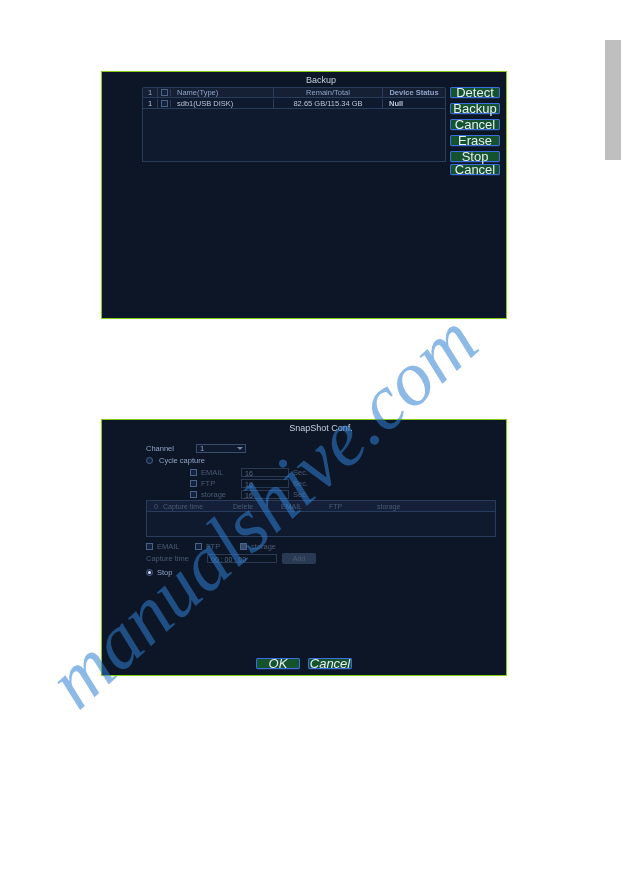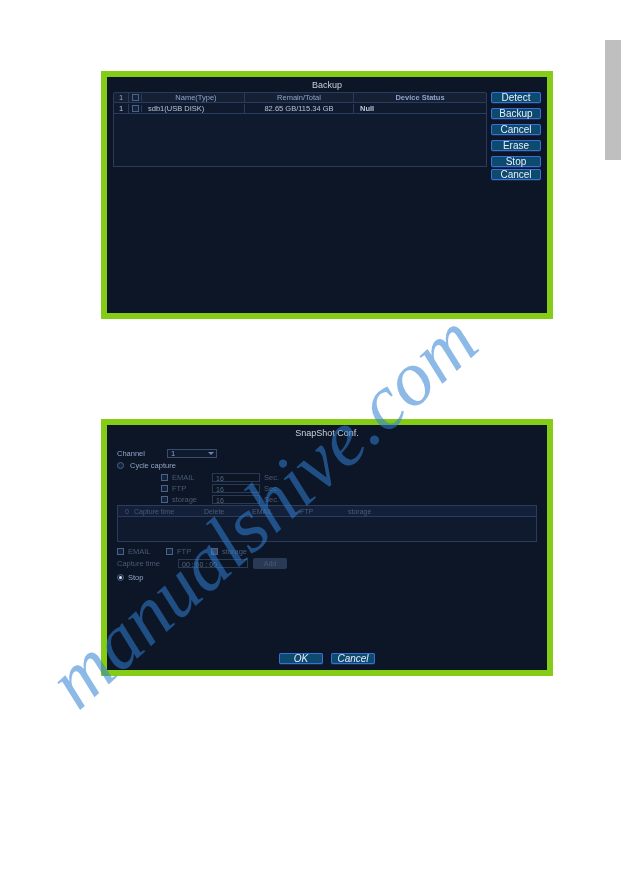--- a/index.html
+++ b/index.html
@@ -21,24 +21,25 @@
     position: absolute;
     right: 8px;
     top: 40px;
     width: 16px;
     height: 120px;
     background: #bfbfbf;
   }
   .panel {
     position: absolute;
     left: 101px;
-    width: 452px;
+    width: 406px;
     background: #0d1626;
-    border: 6px solid #84cc16;
-    box-sizing: border-box;
+    border: 1px solid #84cc16;
+    box-sizing: border-box;
+    padding-left: 34px;
   }
   .panel-top { top: 71px; height: 248px; }
   .panel-bottom { top: 419px; height: 257px; }
   .title-bar {
     text-align: center;
     color: #c8d0de;
     font-size: 9px;
     padding: 3px 0 2px 0;
   }
   
@@ -59,21 +60,21 @@
     align-items: center;
     height: 11px;
     background: #162035;
     border: 1px solid #2a3c5c;
     box-sizing: border-box;
   }
   .thead { border-radius: 2px 2px 0 0; }
   .trow { background: #0f1a2e; color: #b8c4d8; border-top: none; }
   .c-num { width: 14px; text-align: center; border-right: 1px solid #2a3c5c; }
   .c-chk { width: 12px; display:flex; justify-content:center; border-right: 1px solid #2a3c5c; }
-  .c-name { width: 96px; padding-left: 6px; border-right: 1px solid #2a3c5c; text-align:center; }
+  .c-name { width: 96px; padding-left: 6px; border-right: 1px solid #2a3c5c; }
   .trow .c-name { text-align:left; }
   .c-rt { width: 108px; text-align:center; border-right: 1px solid #2a3c5c; }
   .c-stat { flex: 1; text-align:center;font-weight:bold; }
   .trow .c-stat { text-align:left; padding-left:6px; }
   .tbody-fill {
     flex: 1;
     border: 1px solid #2a3c5c;
     border-top: none;
     background: #0f1a2e;
   }
@@ -84,23 +85,23 @@
     box-sizing: border-box;
   }
   .btn-col {
     width: 50px;
     display: flex;
     flex-direction: column;
     gap: 5px;
   }
   .btn-blue {
     height: 11px;
-    background: #0c4a6e;
+    background: #14532d;
     color: #e8eef8;
-    font-size: 10px;
+    font-size: 13px;
     text-align: center;
     line-height: 11px;
     border-radius: 2px;
     box-shadow: inset 0 0 0 1px #3a6ee0, 0 1px 0 #1a2a42;
   }
   .footer-top {
     display: flex;
     justify-content: flex-end;
     padding: 0 6px 6px 0;
     margin-top: -4px;

